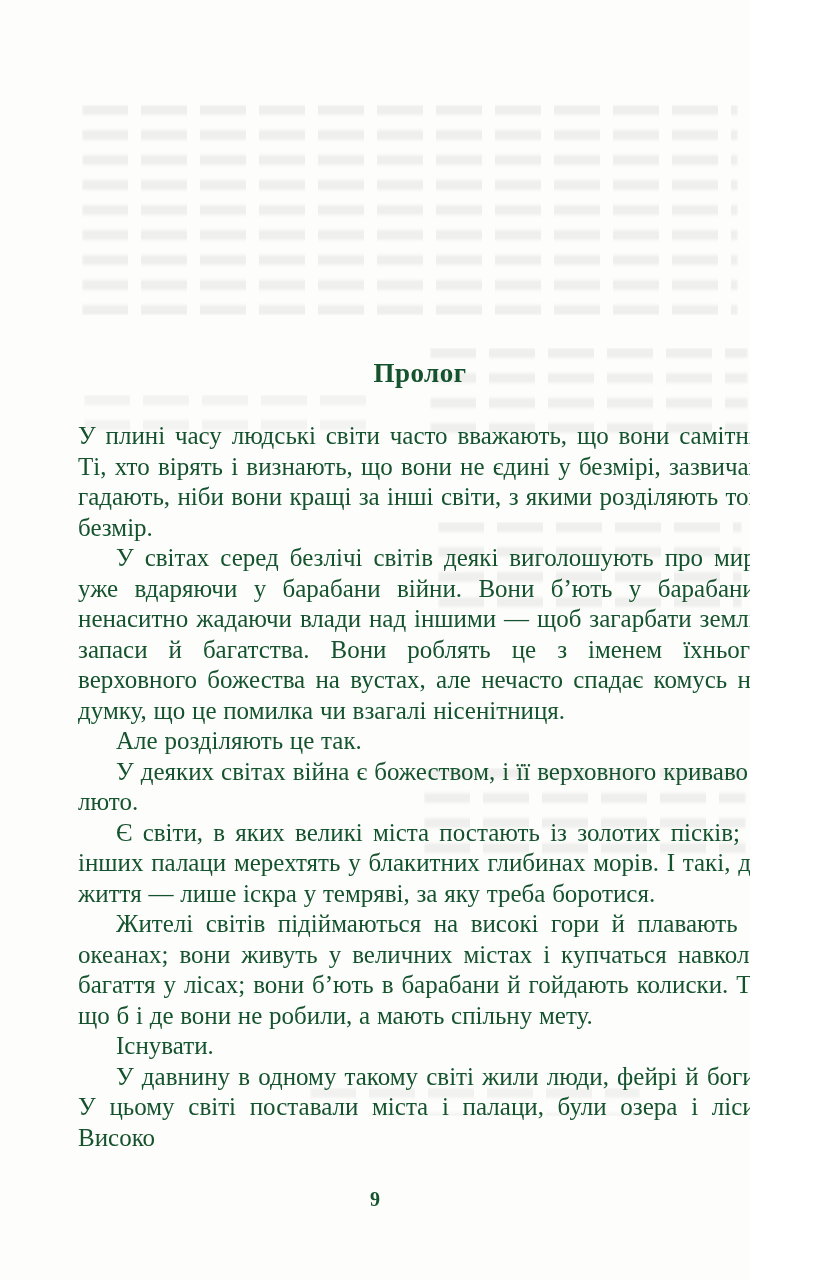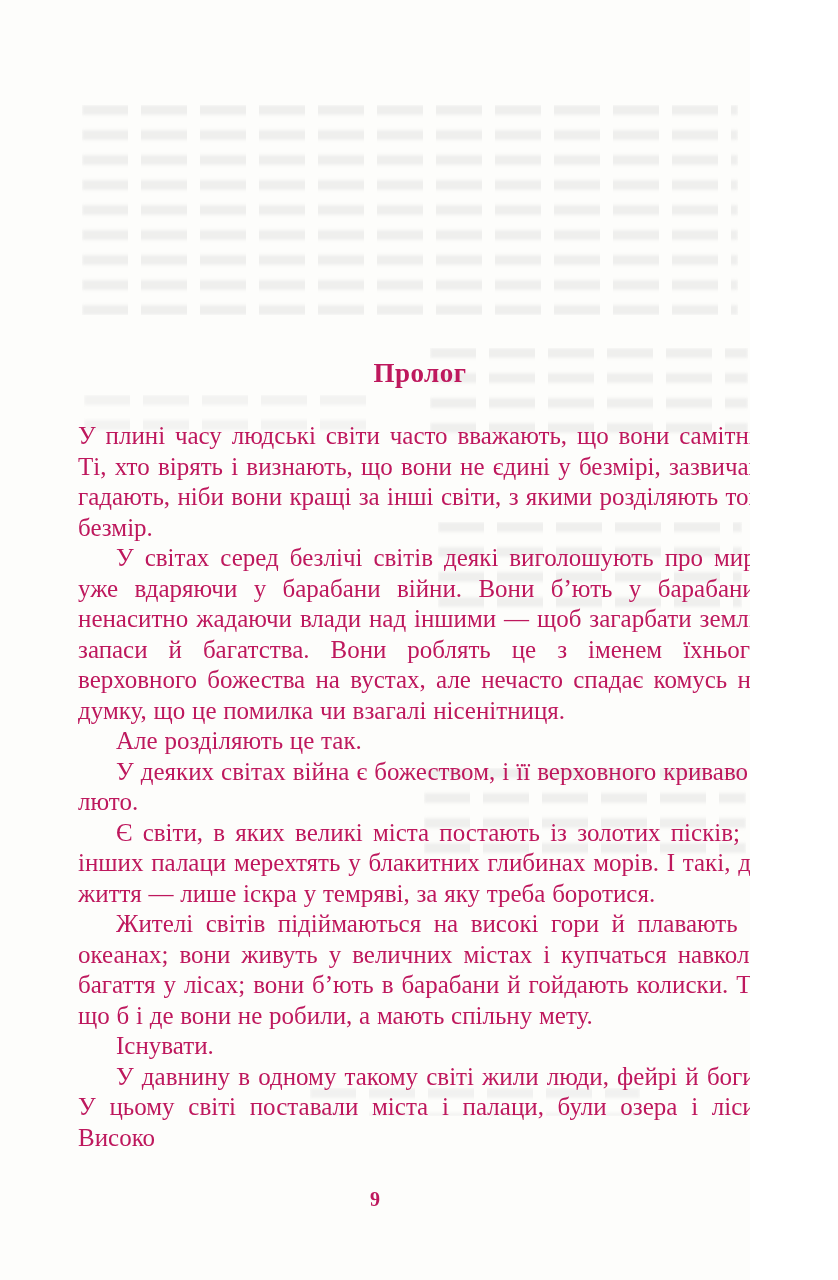--- a/index.html
+++ b/index.html
@@ -7,21 +7,21 @@
     padding: 0;
     background: #ffffff;
   }
   .page {
     position: relative;
     width: 750px;
     height: 1280px;
     background: #fdfdfb;
     overflow: hidden;
     font-family: "Liberation Serif", "DejaVu Serif", serif;
-    color: #be185d;
+    color: #14532d;
   }
 
   
   .ghost {
     position: absolute;
     opacity: 0.55;
     filter: blur(1.6px);
     background: repeating-linear-gradient(
       to bottom,
       rgba(125,125,130,0.20) 0px,

